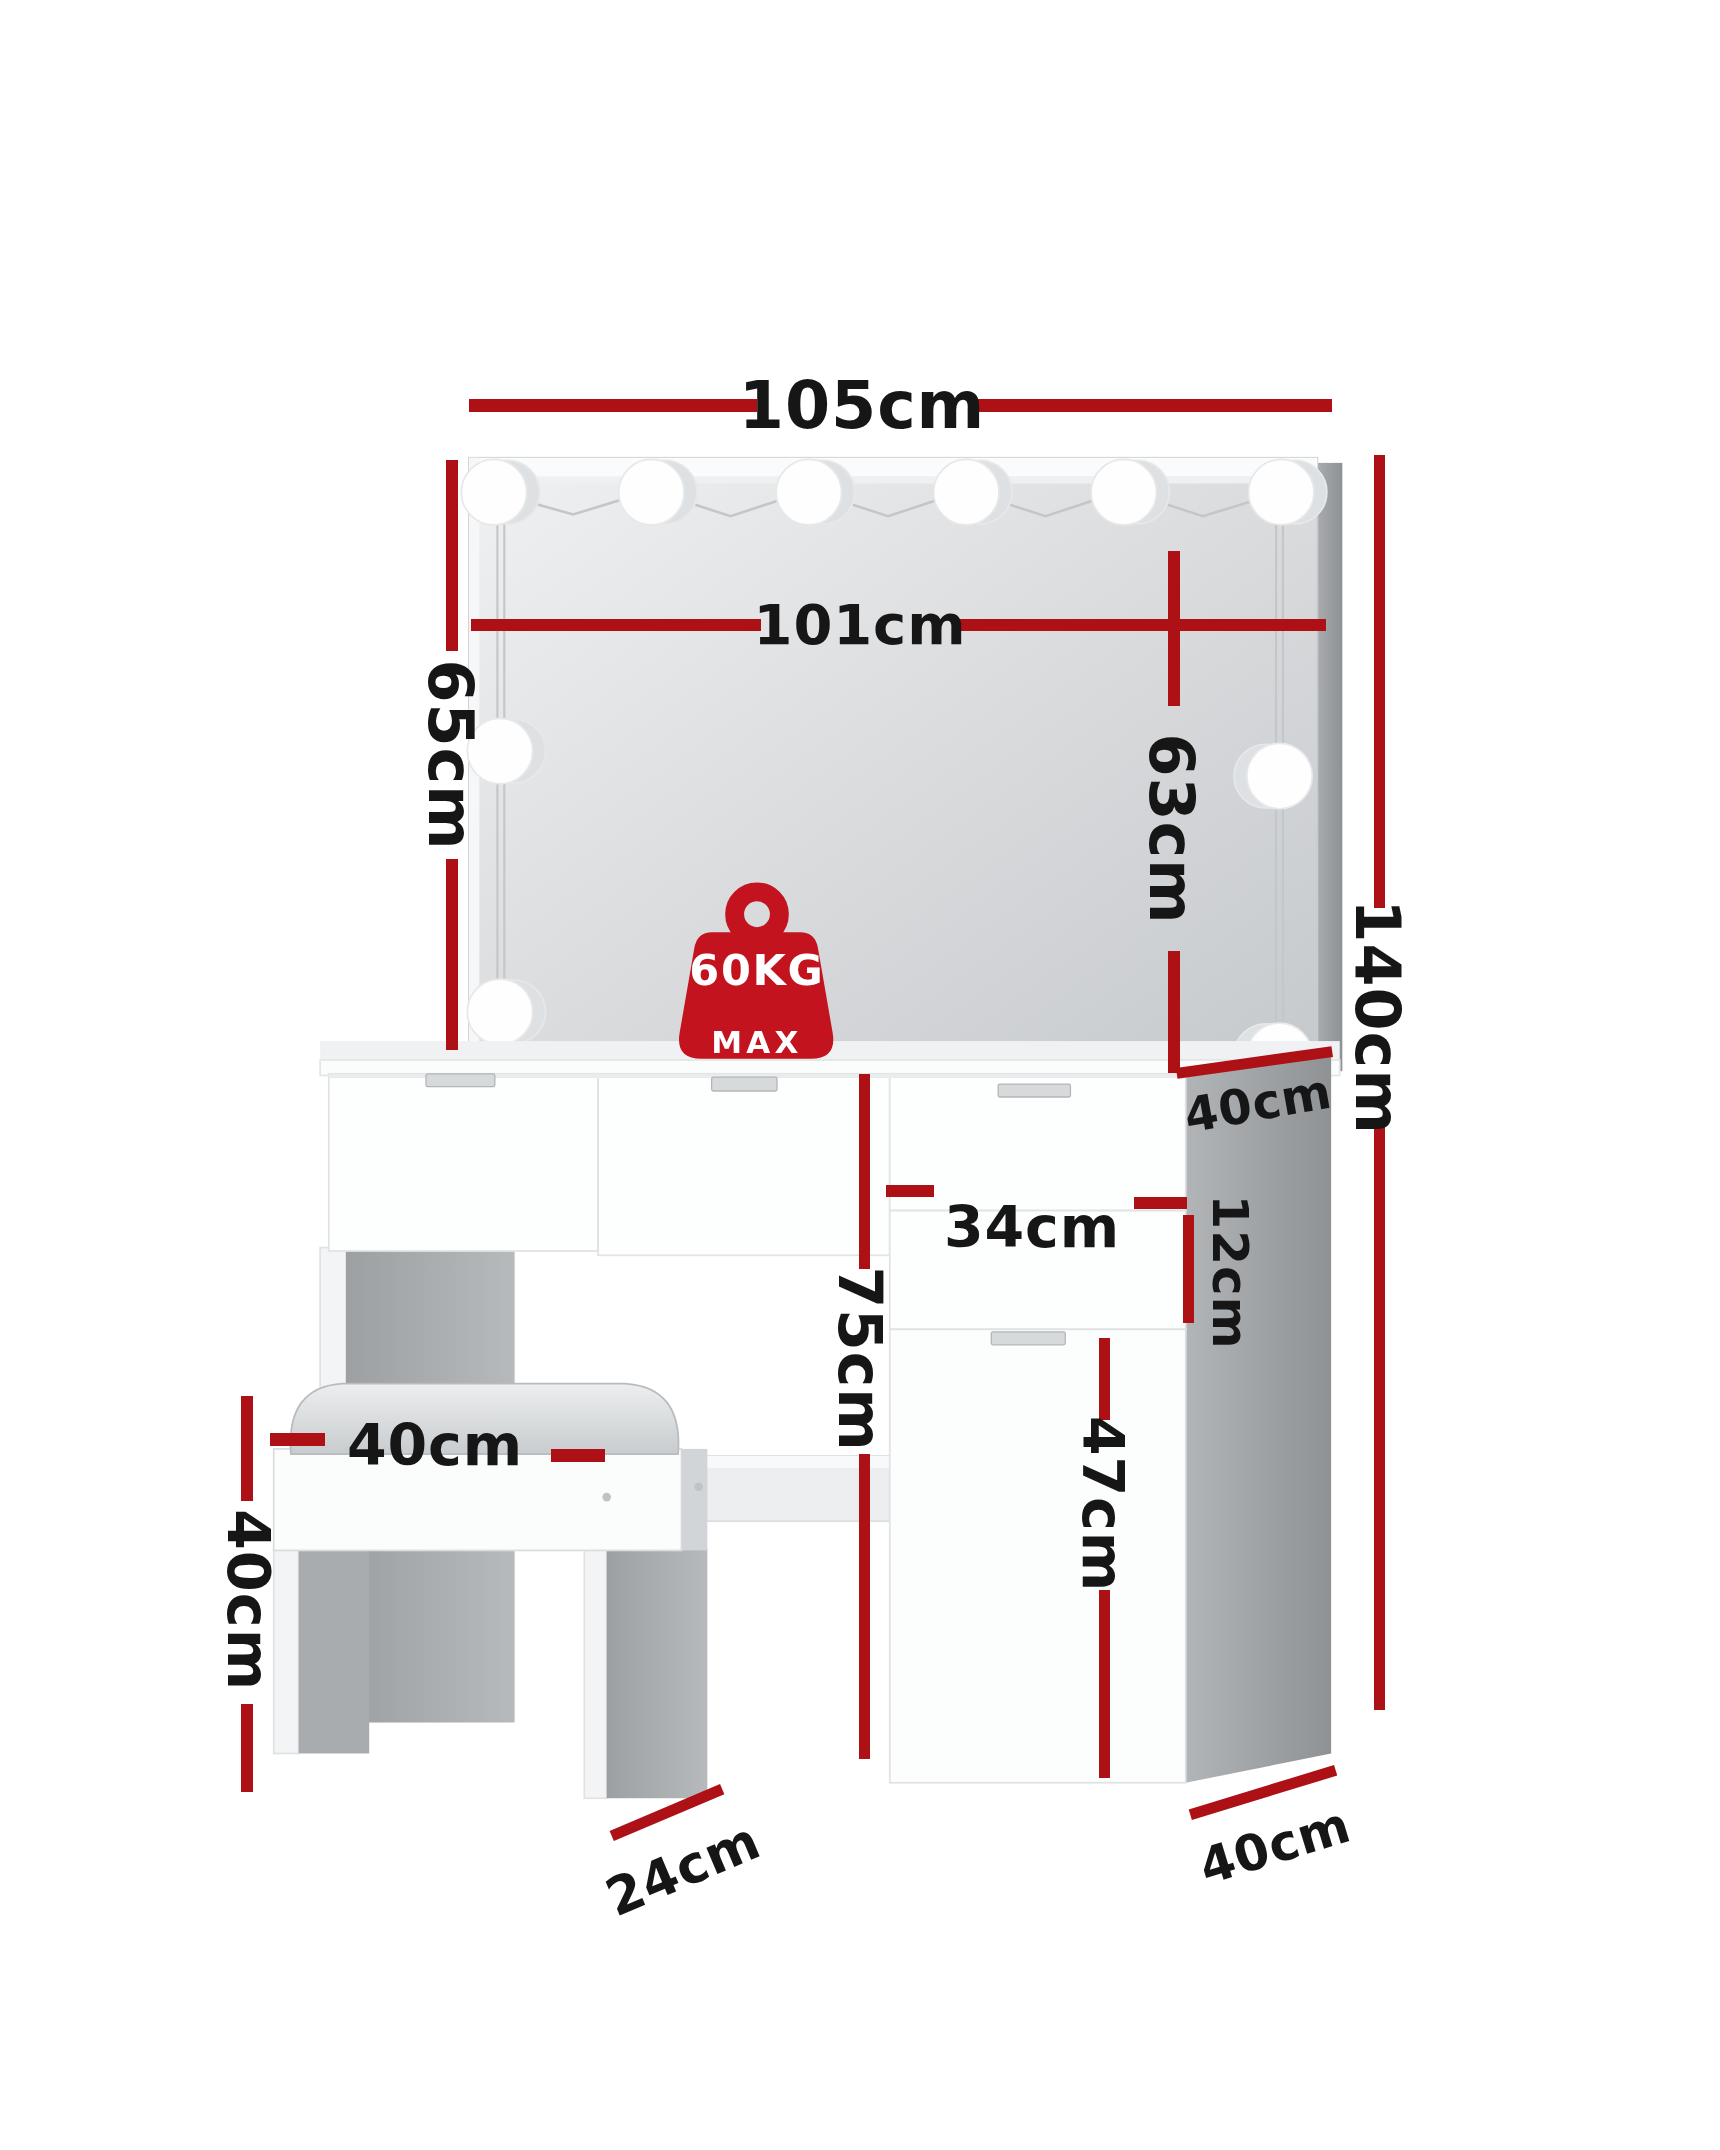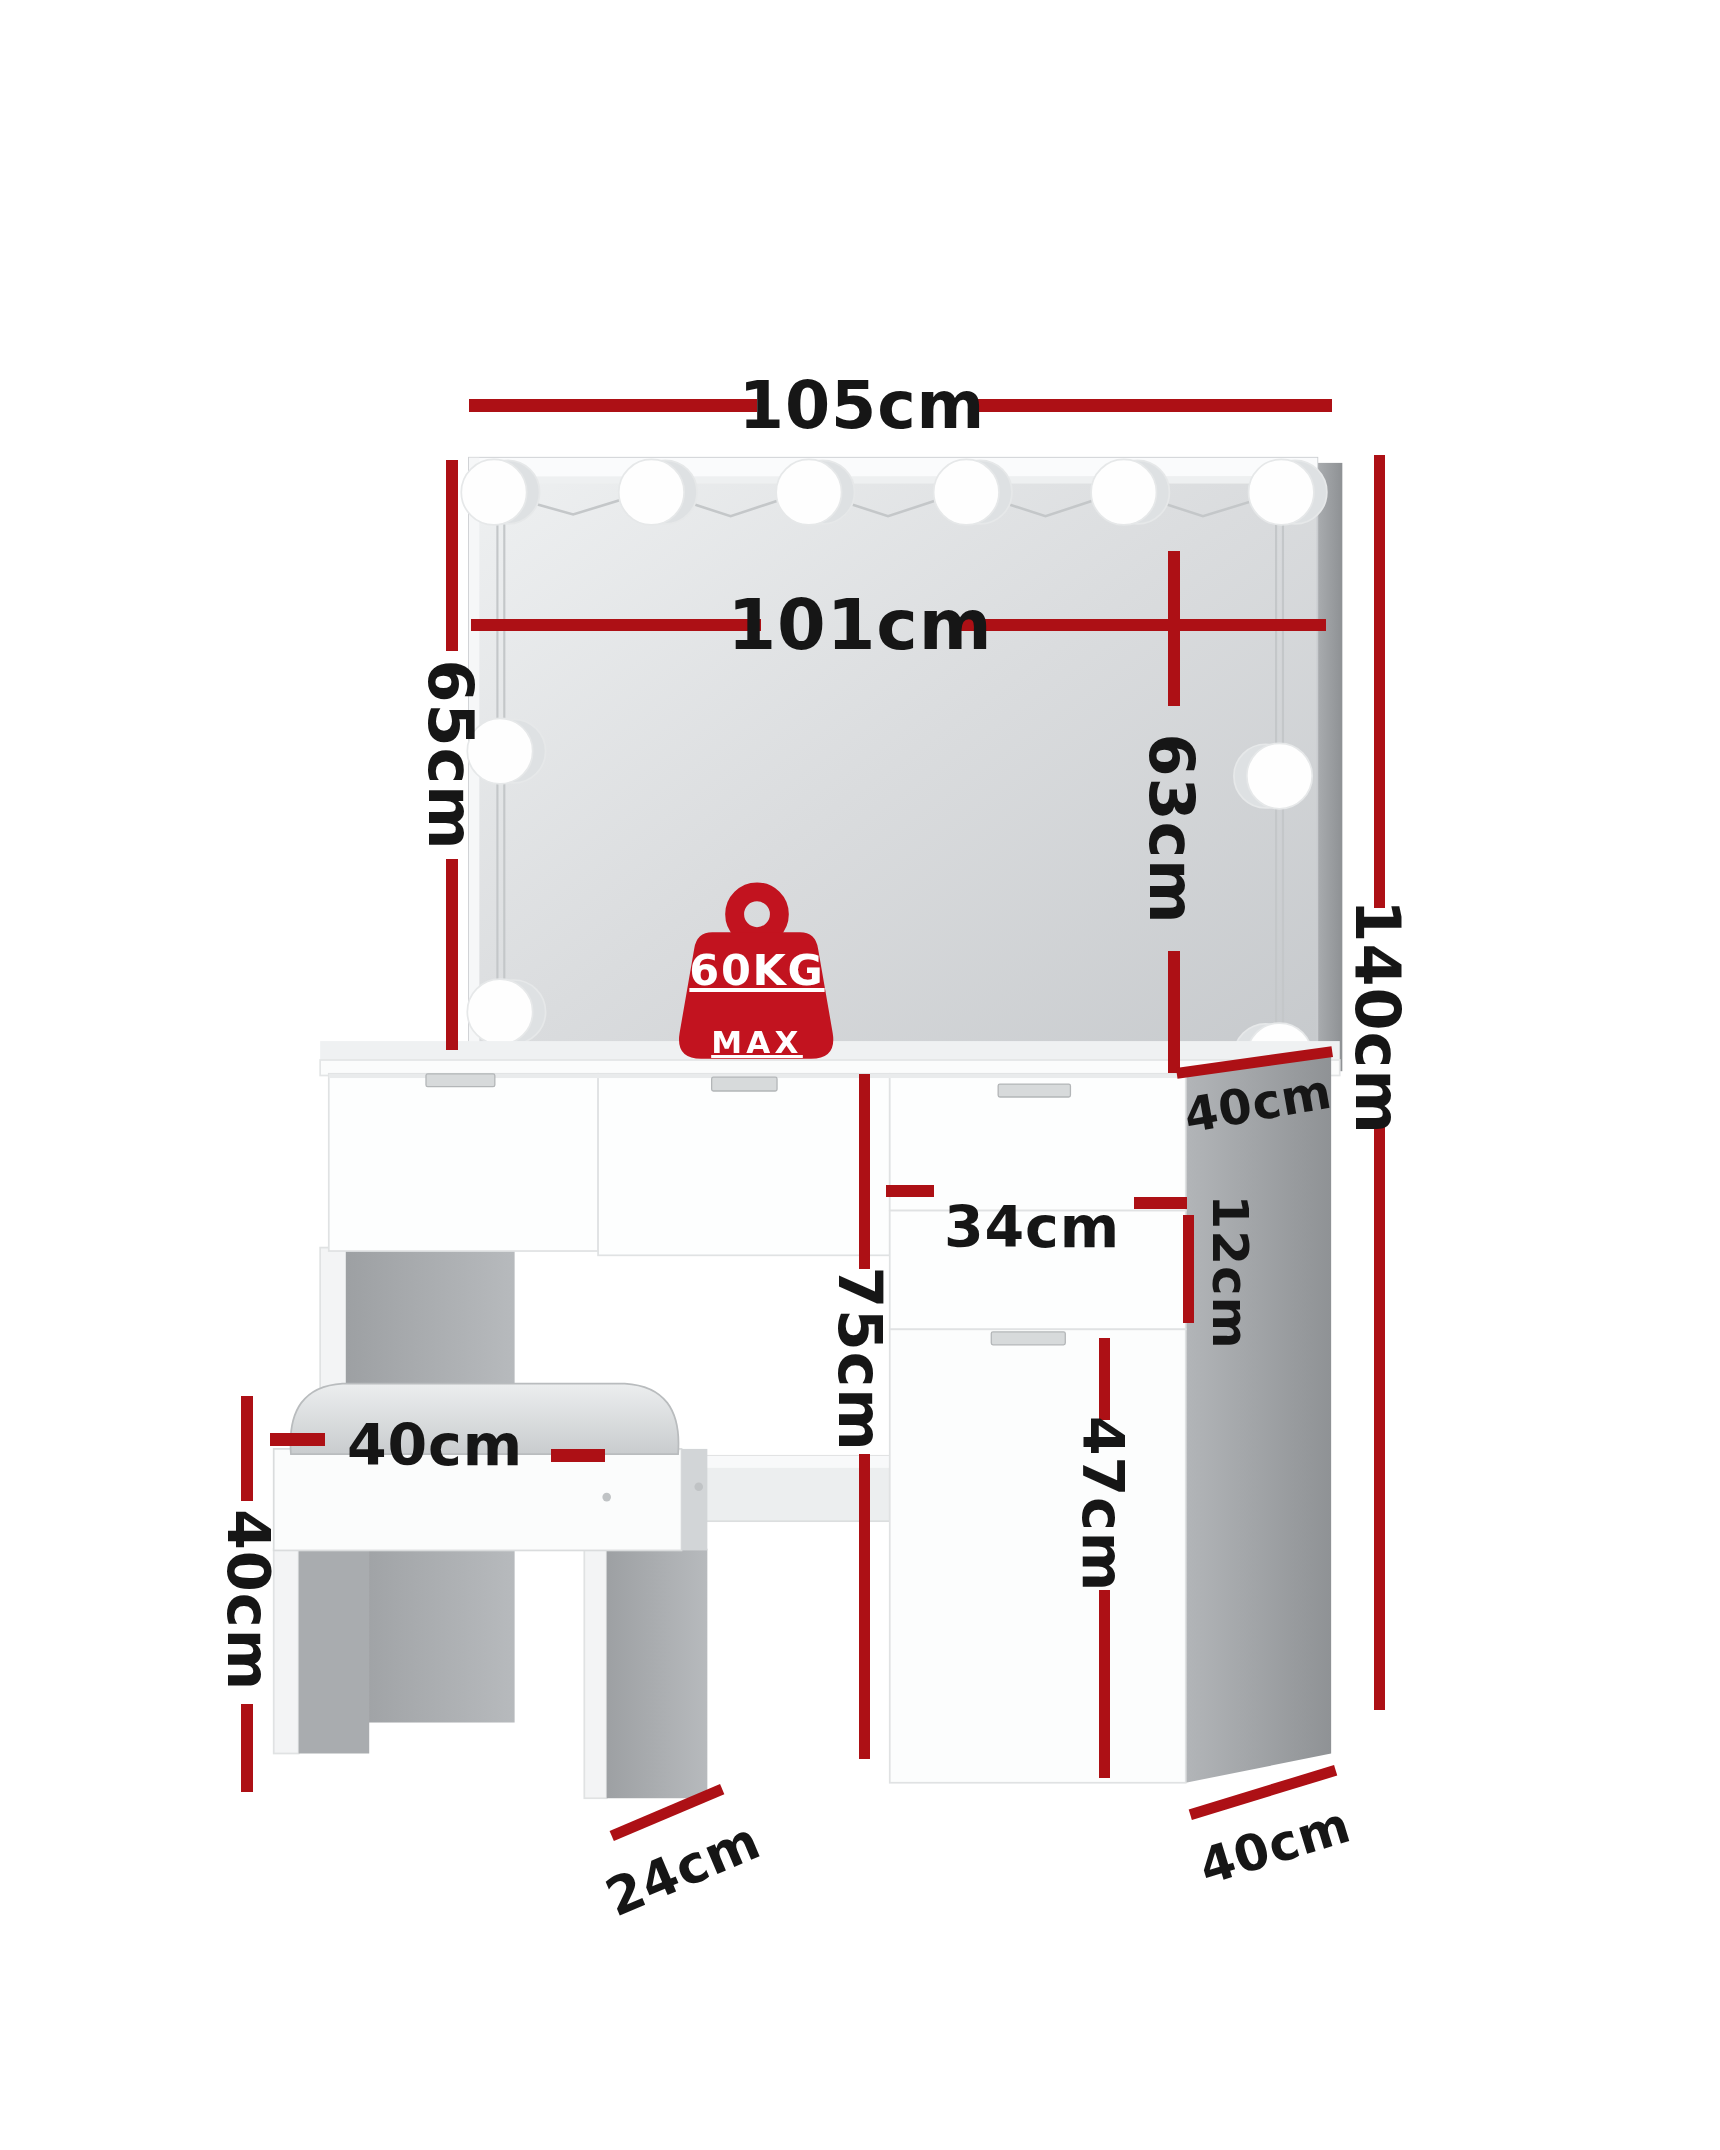--- a/index.html
+++ b/index.html
@@ -6,21 +6,21 @@
   body{font-family:"DejaVu Sans","Liberation Sans",sans-serif;}
   #canvas{position:relative;width:1670px;height:2151px;background:#ffffff;overflow:hidden;
           --dim-red:#ad1015;--badge-red:#c2131f;--ink:#161616;}
   #furniture{position:absolute;left:0;top:0;}
   .dim-line{position:absolute;background:var(--dim-red);}
   .dim-label{position:absolute;color:var(--ink);font-weight:700;white-space:nowrap;
              transform:translate(-50%,-50%);line-height:1;letter-spacing:0.9px;}
   .r90{transform:translate(-50%,-50%) rotate(90deg);}
   .badge{position:absolute;left:671px;top:878px;width:172px;height:186px;}
   .badge-text{position:absolute;left:0;width:172px;text-align:center;color:#ffffff;
-              font-weight:800;letter-spacing:1.7px;text-decoration:underline;}
+              font-weight:800;letter-spacing:1.7px;}
   .badge-weight{top:67px;font-size:43px;}
   .badge-max{top:118px;font-size:31px;letter-spacing:4.3px;margin-top:28px;}
 </style>
 </head>
 <body>
 
 <div id="canvas" style="--dim-red: #ad1015; --badge-red: #c2131f; --ink: #161616;">
 
   <svg id="furniture" width="1721" height="2151" viewBox="0 0 2000 2500">
     <defs>
@@ -179,21 +179,21 @@
 
   <div class="dim-line" style="left:241px;top:1396px;width:12px;height:105px;"></div>
   <div class="dim-line" style="left:241px;top:1704px;width:12px;height:88px;"></div>
 
   <div class="dim-line" style="left:607px;top:1807px;width:120px;height:11.2px;transform:rotate(-23deg);"></div>
 
   <div class="dim-line" style="left:1187px;top:1787px;width:152px;height:11.2px;transform:rotate(-17deg);"></div>
 
   <div class="dim-label" style="left:862px;top:405px;font-size:65px;">105cm</div>
 
-  <div class="dim-label" style="left:860px;top:625px;font-size:70px;">101cm</div>
+  <div class="dim-label" style="left:860px;top:625px;font-size:56px;">101cm</div>
 
   <div class="dim-label r90" style="left:450px;top:755px;font-size:62px;">65cm</div>
 
   <div class="dim-label r90" style="left:1171px;top:829px;font-size:62px;">63cm</div>
 
   <div class="dim-label r90" style="left:1377px;top:1017px;font-size:62px;">140cm</div>
 
   <div class="dim-label" style="left:1258px;top:1103px;font-size:48px;transform:translate(-50%,-50%) rotate(-10deg);">40cm</div>
 
   <div class="dim-label" style="left:1032px;top:1198px;font-size:57px;margin-top:29px;">34cm</div>

